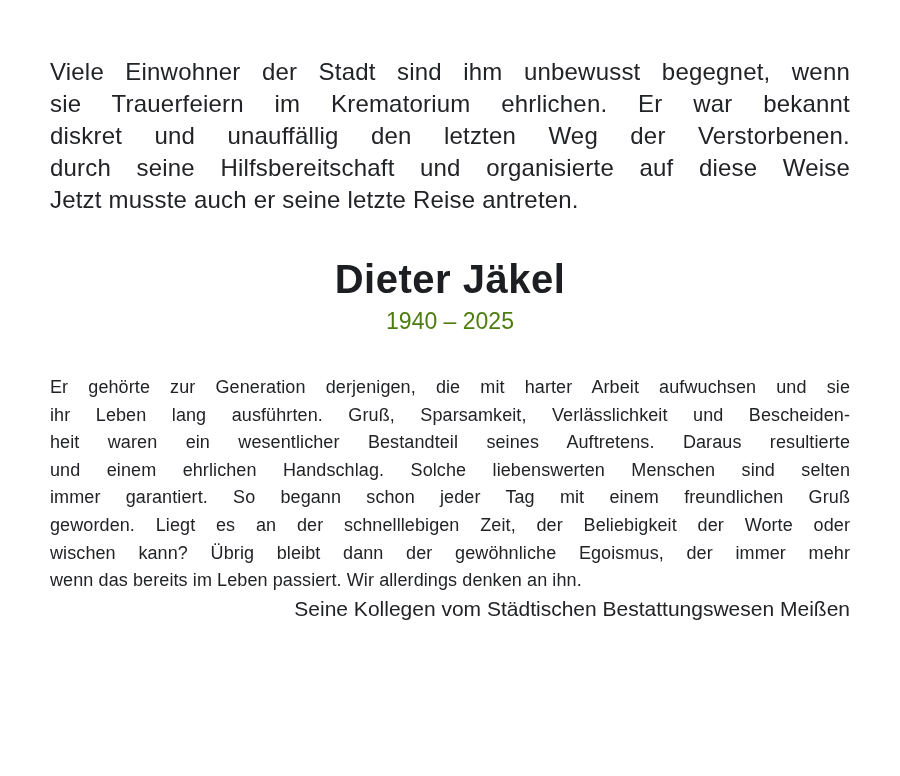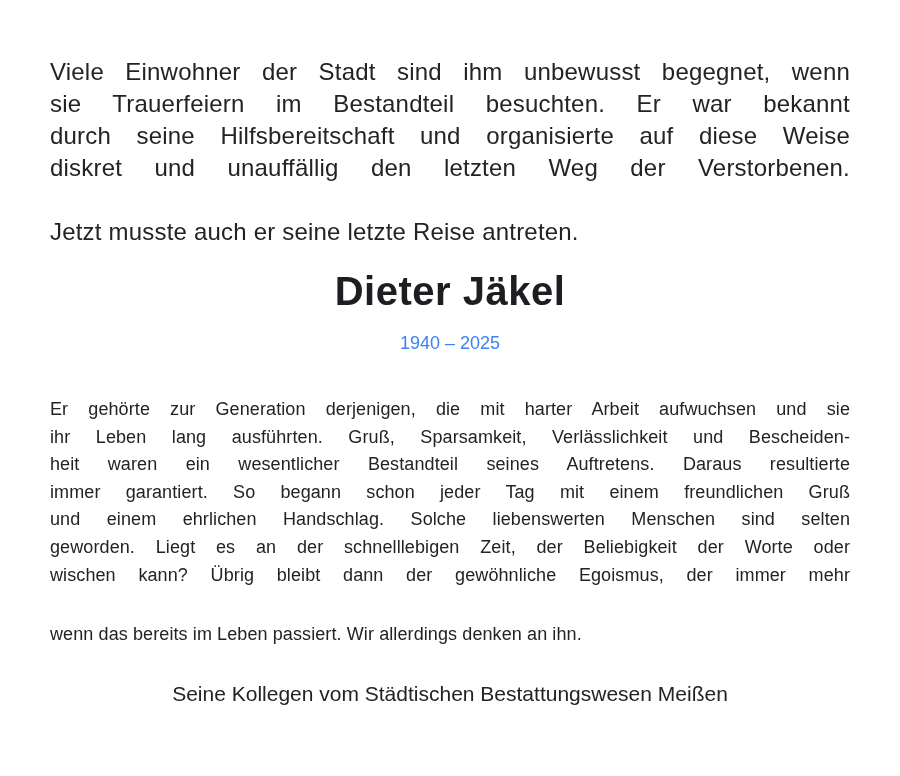--- a/index.html
+++ b/index.html
@@ -31,70 +31,68 @@
     line-height: 27.6px;
     letter-spacing: 0.1px;
   }
   .jline {
     text-align: justify;
     text-align-last: justify;
     white-space: normal;
   }
   .jline.last {
     text-align-last: left;
-    margin-top: 32px;
   }
   
   .name-title {
-    margin-top: 20px;
+    margin-top: 40px;
     text-align: center;
     font-size: 40px;
     line-height: 46px;
     font-weight: 700;
     color: #1d1e21;
     letter-spacing: 0.5px;
   }
   .years {
-    margin-top: 14px;
+    margin-top: 4px;
     text-align: center;
-    font-size: 18px;
+    font-size: 23px;
     line-height: 30px;
     font-weight: 400;
-    color: #3b82f6;
+    color: #4d7c0f;
   }
   .signature {
-    margin-top: 31px;
     font-size: 21px;
     line-height: 28px;
-    text-align: center;
+    text-align: right;
   }
 </style>
 </head>
 <body>
 
 <div class="page">
 
   <div class="intro">
     <div class="jline">Viele Einwohner der Stadt sind ihm unbewusst begegnet, wenn</div>
-    <div class="jline">sie Trauerfeiern im Bestandteil besuchten. Er war bekannt</div>
+    <div class="jline">sie Trauerfeiern im Krematorium ehrlichen. Er war bekannt</div>
+    <div class="jline">diskret und unauffällig den letzten Weg der Verstorbenen.</div>
     <div class="jline">durch seine Hilfsbereitschaft und organisierte auf diese Weise</div>
-    <div class="jline">diskret und unauffällig den letzten Weg der Verstorbenen.</div>
     <div class="jline last">Jetzt musste auch er seine letzte Reise antreten.</div>
   </div>
 
   <div class="name-title">Dieter Jäkel</div>
 
   <div class="years">1940 – 2025</div>
 
   <div class="obit-body">
     <div class="jline">Er gehörte zur Generation derjenigen, die mit harter Arbeit aufwuchsen und sie</div>
     <div class="jline">ihr Leben lang ausführten. Gruß, Sparsamkeit, Verlässlichkeit und Bescheiden-</div>
     <div class="jline">heit waren ein wesentlicher Bestandteil seines Auftretens. Daraus resultierte</div>
+    <div class="jline">und einem ehrlichen Handschlag.  Solche liebenswerten Menschen sind selten</div>
     <div class="jline">immer garantiert. So begann schon jeder Tag mit einem freundlichen Gruß</div>
-    <div class="jline">und einem ehrlichen Handschlag.  Solche liebenswerten Menschen sind selten</div>
     <div class="jline">geworden.  Liegt es an der schnelllebigen Zeit, der Beliebigkeit der Worte oder</div>
     <div class="jline">wischen kann? Übrig bleibt dann der gewöhnliche Egoismus, der immer mehr</div>
     <div class="jline last">wenn das bereits im Leben passiert.  Wir allerdings denken an ihn.</div>
   </div>
 
   <div class="signature">Seine Kollegen vom Städtischen Bestattungswesen Meißen</div>
 
 </div>
 
 </body></html>

